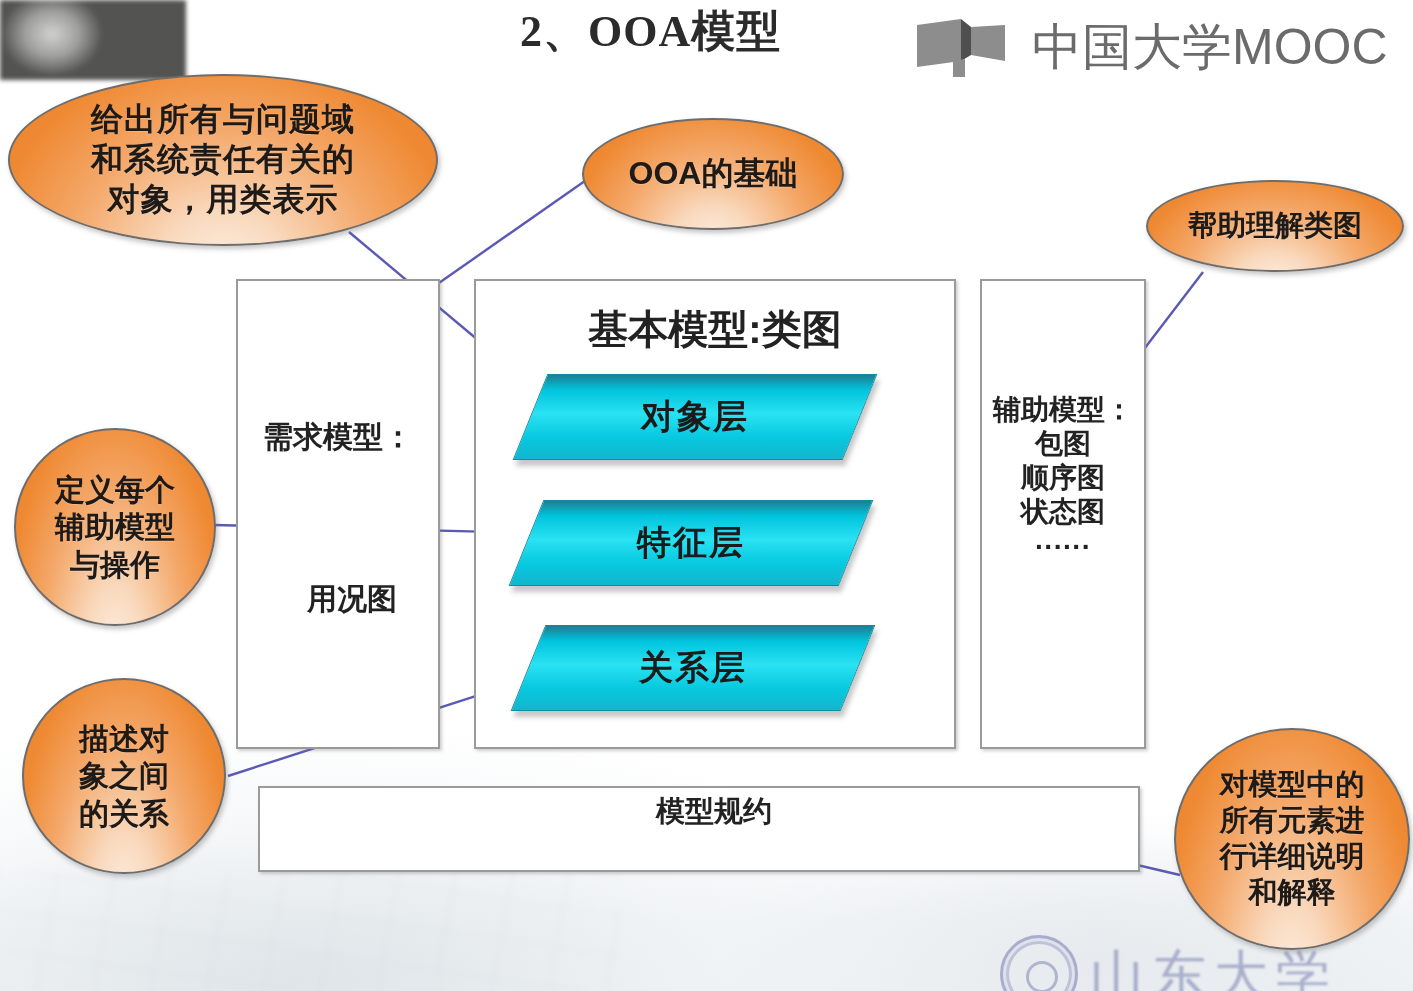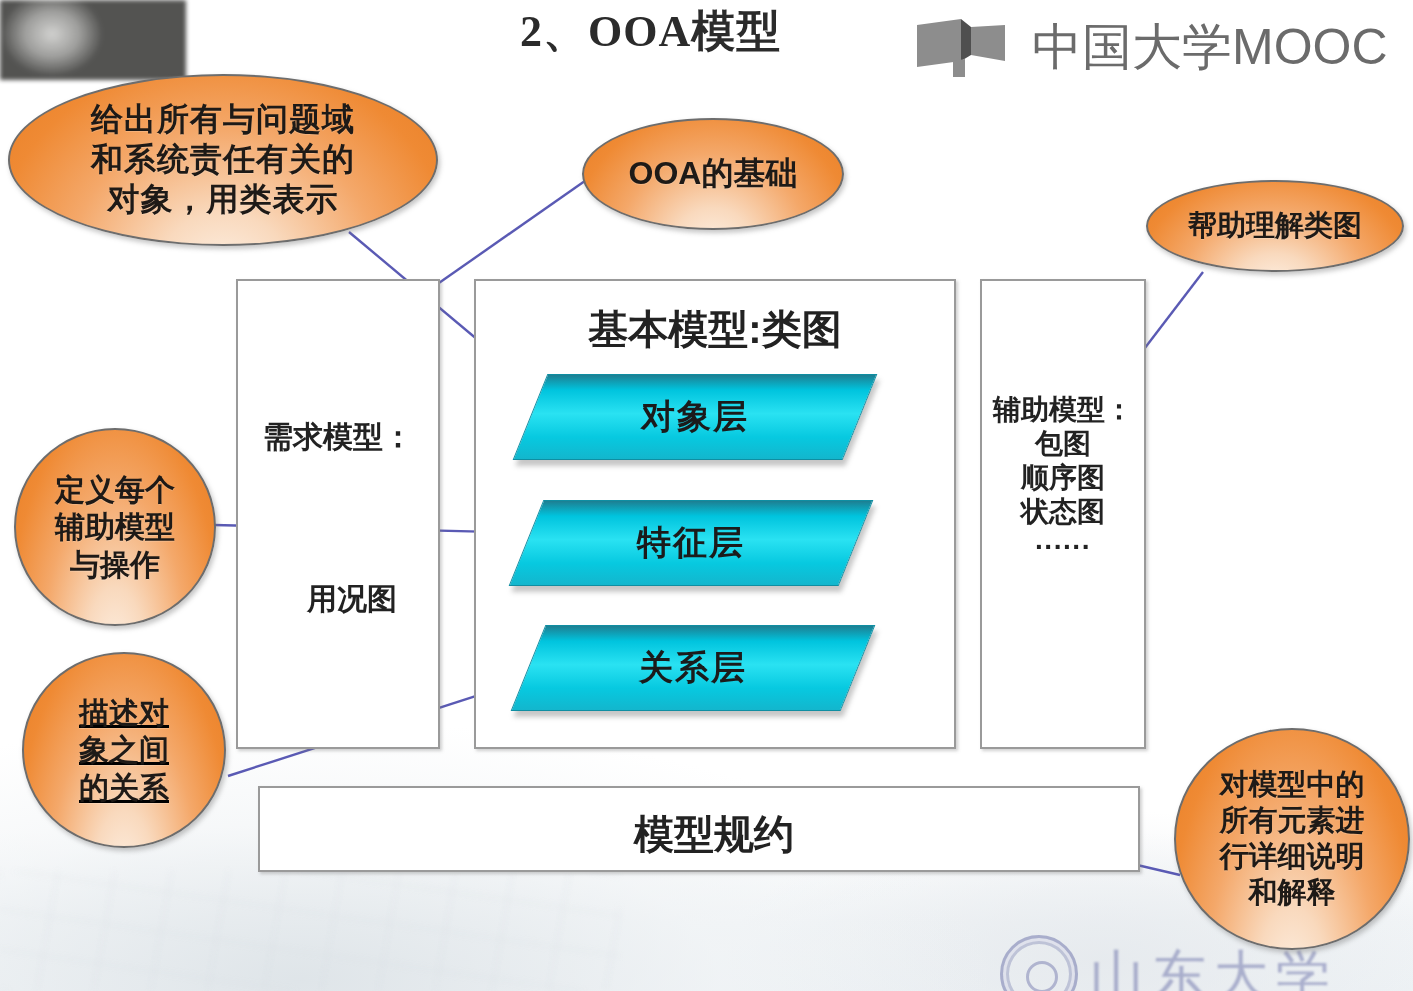--- a/index.html
+++ b/index.html
@@ -127,21 +127,21 @@
 
   #box-requirement { left: 236px; top: 279px; width: 204px; height: 470px; }
   #box-basic       { left: 474px; top: 279px; width: 482px; height: 470px; }
   #box-auxiliary   { left: 980px; top: 279px; width: 166px; height: 470px; }
   #box-spec        { left: 258px; top: 786px; width: 882px; height: 86px; }
 
   #req-title { top: 138px; }
   #req-sub   { top: 300px; padding-left: 28px; }
   #basic-title { top: 24px; font-size: 40px; }
   #aux-block { top: 112px; font-size: 28px; }
-  #spec-title { top: 22px; font-size: 40px; padding-left: 30px; }
+  #spec-title { top: 6px; font-size: 29px; padding-left: 30px; }
 
   
   .layer {
     position: absolute;
     width: 330px;
     height: 86px;
     background: linear-gradient(180deg,
       #1d7f92 0%,
       #00c4de 18%,
       #2ae2f2 46%,
@@ -209,23 +209,22 @@
   }
   #callout-help-class-diagram .callout-text { font-size: 29px; }
 
   #callout-attributes-ops {
     left: 14px; top: 428px; width: 202px; height: 198px;
     border-radius: 50%;
   }
   #callout-attributes-ops .callout-text { font-size: 30px; }
 
   #callout-relations {
-    left: 22px; top: 652px; width: 204px; height: 196px;
-    border-radius: 50%;
-    text-decoration: underline;
+    left: 22px; top: 678px; width: 204px; height: 196px;
+    border-radius: 50%;
   }
   #callout-relations .callout-text { font-size: 30px; }
 
   #callout-detail-explain {
     left: 1174px; top: 728px; width: 236px; height: 222px;
     border-radius: 50%;
     align-items: center;
   }
   #callout-detail-explain .callout-text { font-size: 29px; }
 

